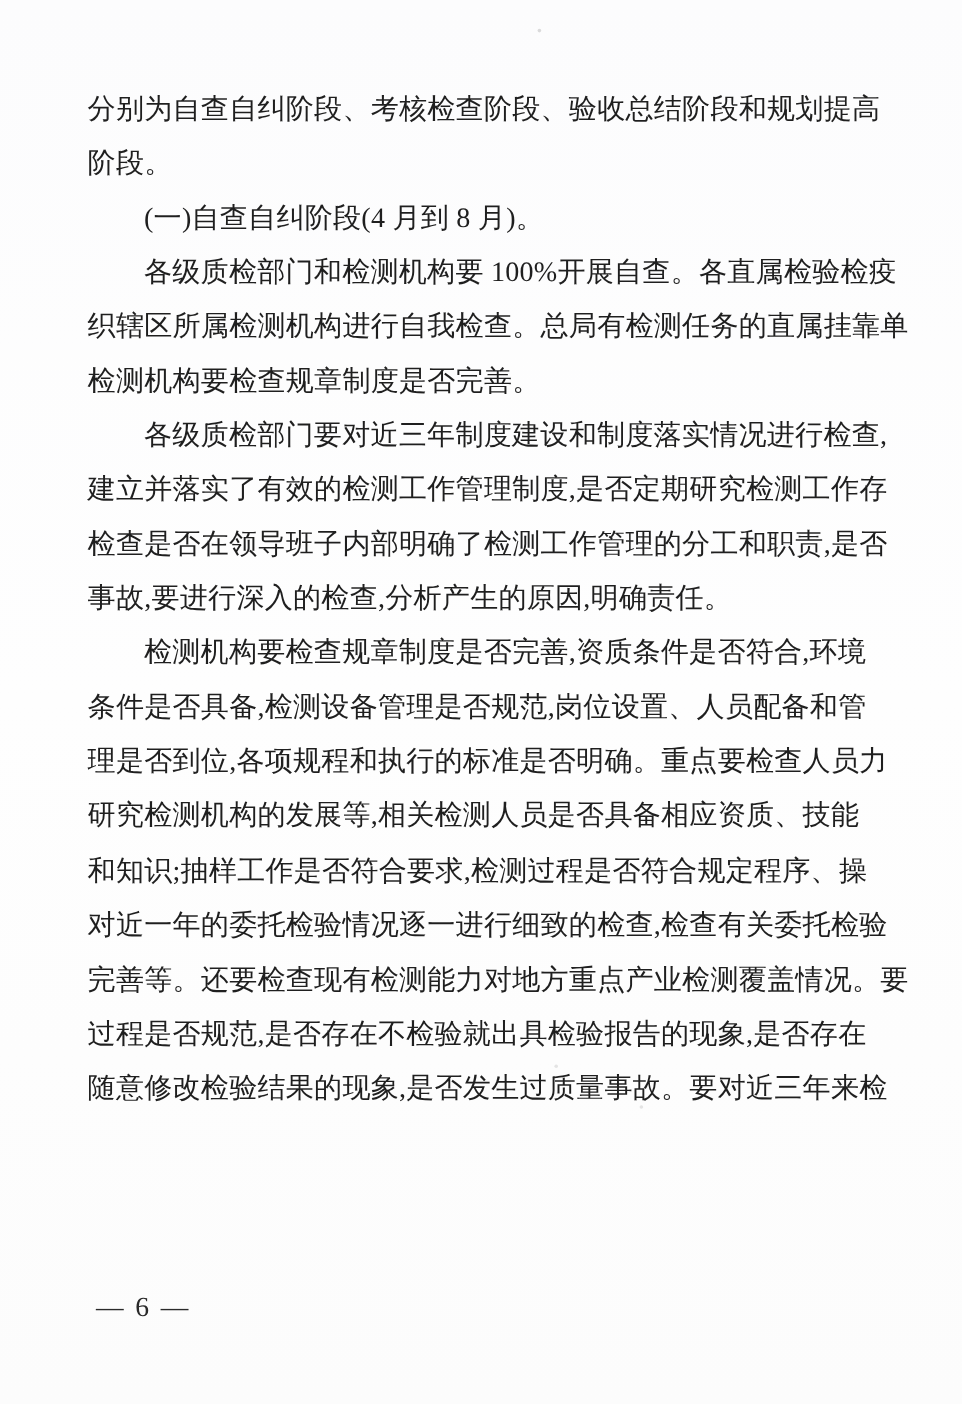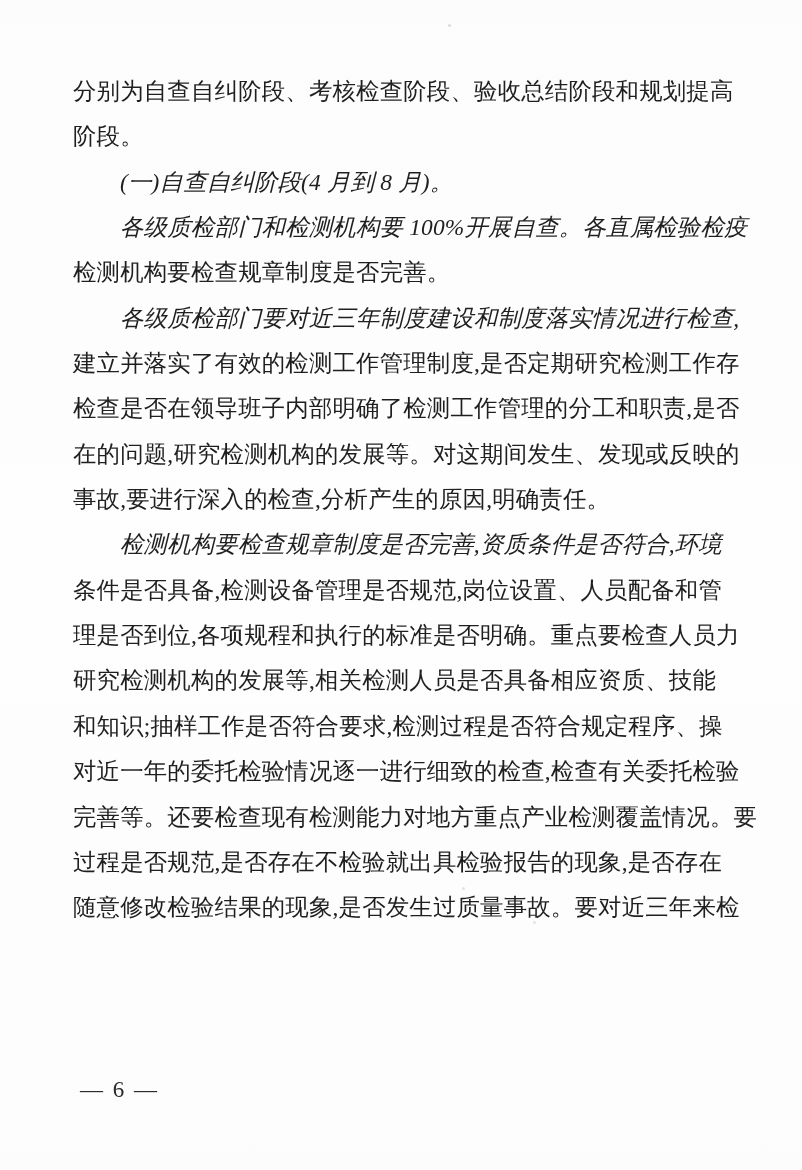--- a/index.html
+++ b/index.html
@@ -31,21 +31,20 @@
     height: 45.35px;
     line-height: 45.35px;
     font-size: 23.4px;
     letter-spacing: 0.2px;
     color: #1f1f1f;
     white-space: pre;
     -webkit-font-smoothing: antialiased;
   }
   .line.indent {
     padding-left: 47px;
-    font-style: italic;
   }
   .footer {
     position: absolute;
     left: 80px;
     top: 1075px;
     height: 30px;
     line-height: 30px;
     font-size: 23px;
     letter-spacing: 2px;
     color: #2a2a2a;
@@ -63,25 +62,25 @@
 </style>
 </head>
 <body>
 
 <div class="page">
   <div class="text-block" id="doc-lines">
       <div class="line">分别为自查自纠阶段、考核检查阶段、验收总结阶段和规划提高</div>
       <div class="line">阶段。</div>
       <div class="line indent">(一)自查自纠阶段(4 月到 8 月)。</div>
       <div class="line indent">各级质检部门和检测机构要 100%开展自查。各直属检验检疫</div>
+      <div class="line">织辖区所属检测机构进行自我检查。总局有检测任务的直属挂靠单</div>
       <div class="line">检测机构要检查规章制度是否完善。</div>
       <div class="line indent">各级质检部门要对近三年制度建设和制度落实情况进行检查,</div>
       <div class="line">建立并落实了有效的检测工作管理制度,是否定期研究检测工作存</div>
       <div class="line">检查是否在领导班子内部明确了检测工作管理的分工和职责,是否</div>
-      <div class="line">在的问题,研究检测机构的发展等。对这期间发生、发现或反映的</div>
       <div class="line">事故,要进行深入的检查,分析产生的原因,明确责任。</div>
       <div class="line indent">检测机构要检查规章制度是否完善,资质条件是否符合,环境</div>
       <div class="line">条件是否具备,检测设备管理是否规范,岗位设置、人员配备和管</div>
       <div class="line">理是否到位,各项规程和执行的标准是否明确。重点要检查人员力</div>
       <div class="line">研究检测机构的发展等,相关检测人员是否具备相应资质、技能</div>
       <div class="line">和知识;抽样工作是否符合要求,检测过程是否符合规定程序、操</div>
       <div class="line">对近一年的委托检验情况逐一进行细致的检查,检查有关委托检验</div>
       <div class="line">完善等。还要检查现有检测能力对地方重点产业检测覆盖情况。要</div>
       <div class="line">过程是否规范,是否存在不检验就出具检验报告的现象,是否存在</div>
       <div class="line">随意修改检验结果的现象,是否发生过质量事故。要对近三年来检</div>

